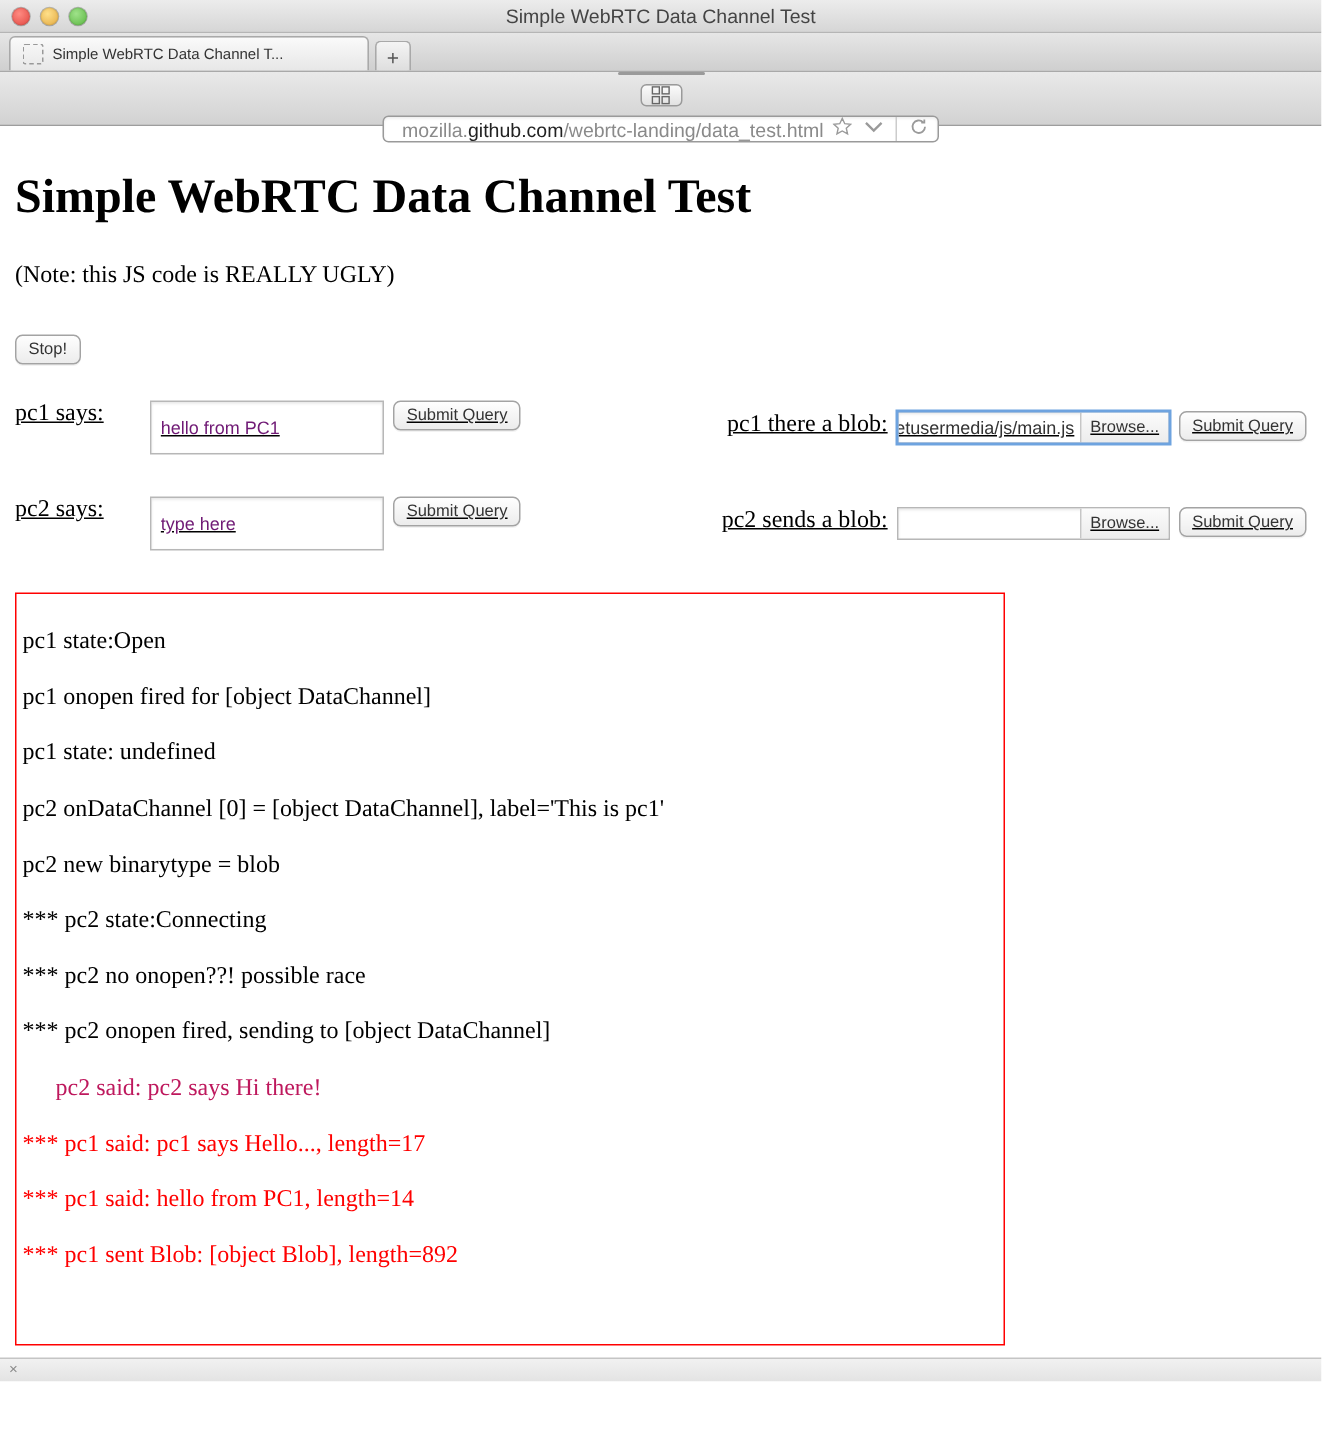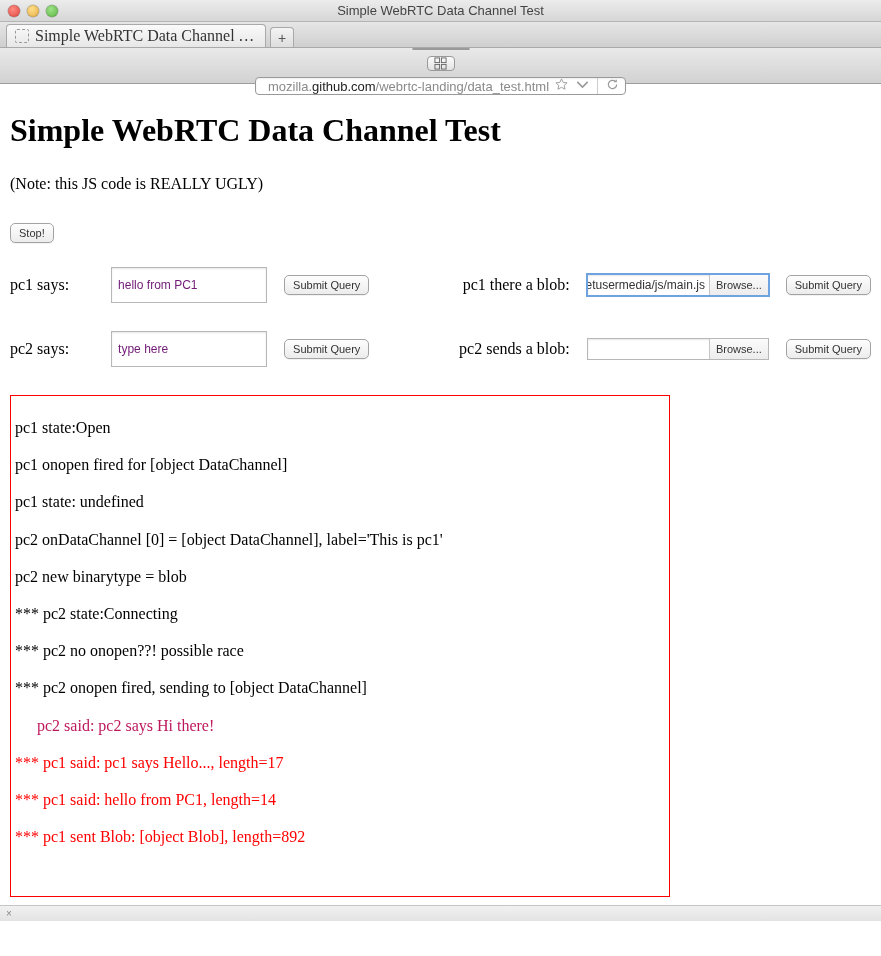--- a/index.html
+++ b/index.html
@@ -58,25 +58,24 @@
     min-width: 240px;
     max-width: 260px;
     background: linear-gradient(#fafafa, #e7e7e7);
     border: 1px solid #a9a9a9;
     border-bottom: none;
     border-top-left-radius: 4px;
     border-top-right-radius: 4px;
     display: flex;
     align-items: center;
     padding: 0 8px;
-    font-size: 16px;
+    font-size: 10px;
     color: #333;
     gap: 6px;
     overflow: hidden;
-    font-family: Liberation Serif, serif;
   }
   .tab .favicon {
     width: 14px; height: 14px;
     border: 1px dashed #999;
     border-radius: 2px;
     flex: 0 0 auto;
   }
   .tab .tab-title { white-space: nowrap; overflow: hidden; text-overflow: ellipsis; flex: 1; }
   .newtab-btn {
     width: 24px; height: 20px;
@@ -177,22 +176,22 @@
 
   .form-rows { display: block; }
   .form-row {
     display: flex;
     align-items: center;
     justify-content: space-between;
     margin-bottom: 28px;
   }
   .left-group, .right-group {
     display: flex;
-    align-items: center;
-    gap: 17px;
+    gap: 6px;
+    text-decoration: underline;
   }
   .left-group .label, .right-group .label { white-space: nowrap; }
   input.text {
     font-family: "Lucida Grande", "Helvetica Neue", Arial, sans-serif;
     font-size: 12px;
     height: 36px;
     width: 156px;
     padding: 2px 6px;
     border: 1px solid #b7b7b7;
     box-shadow: inset 0 1px 2px rgba(0,0,0,0.1);

